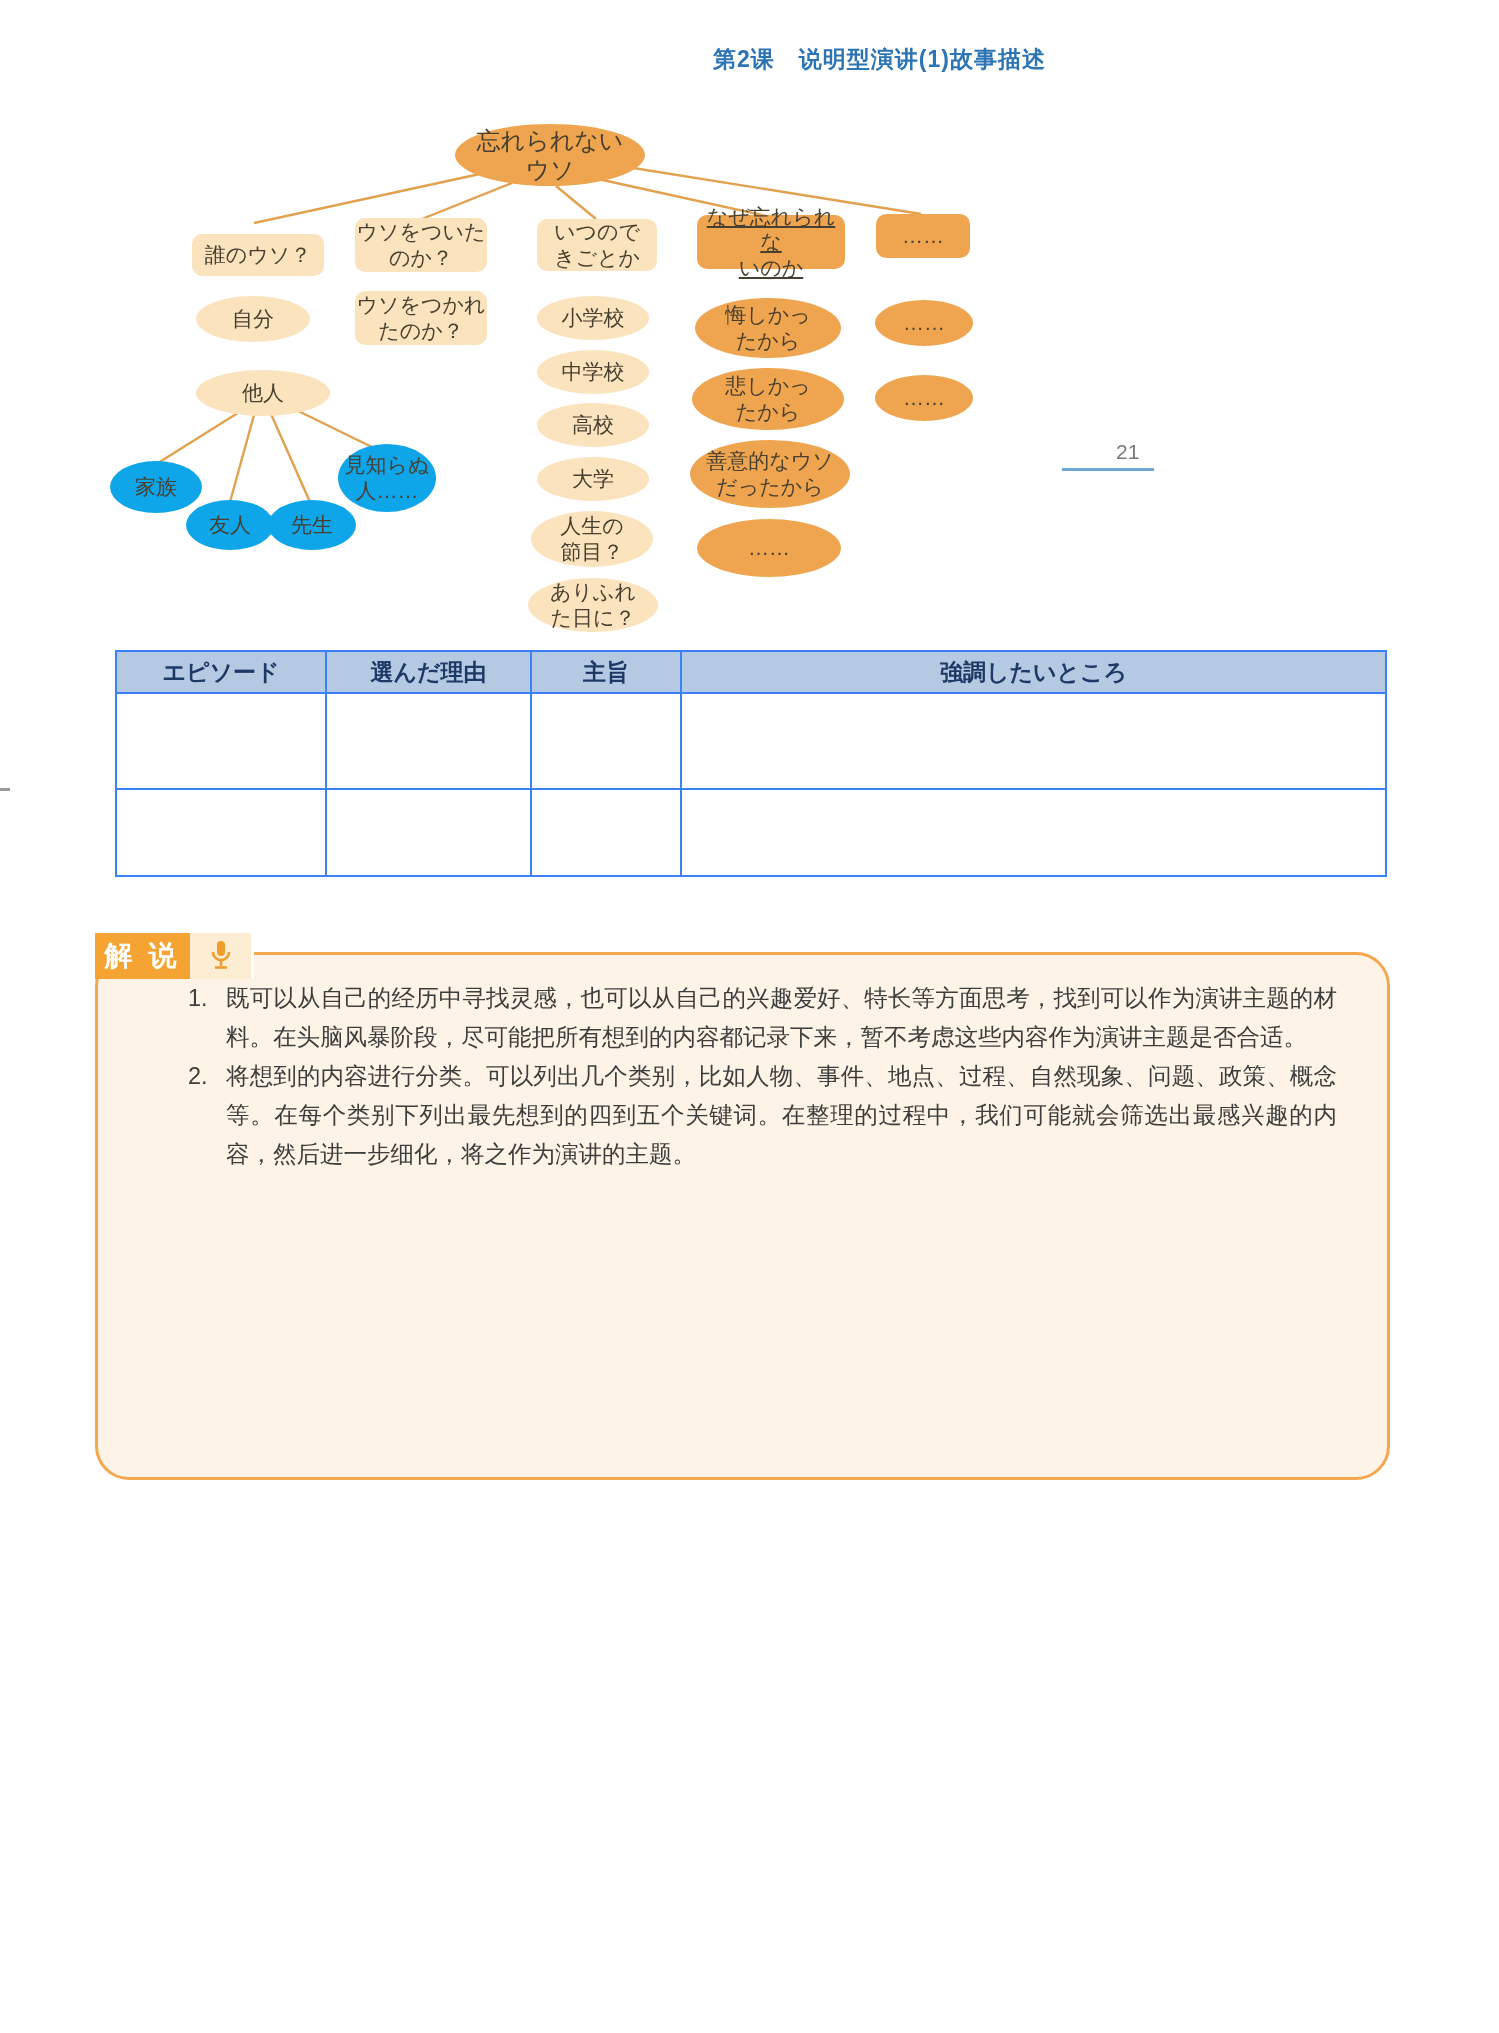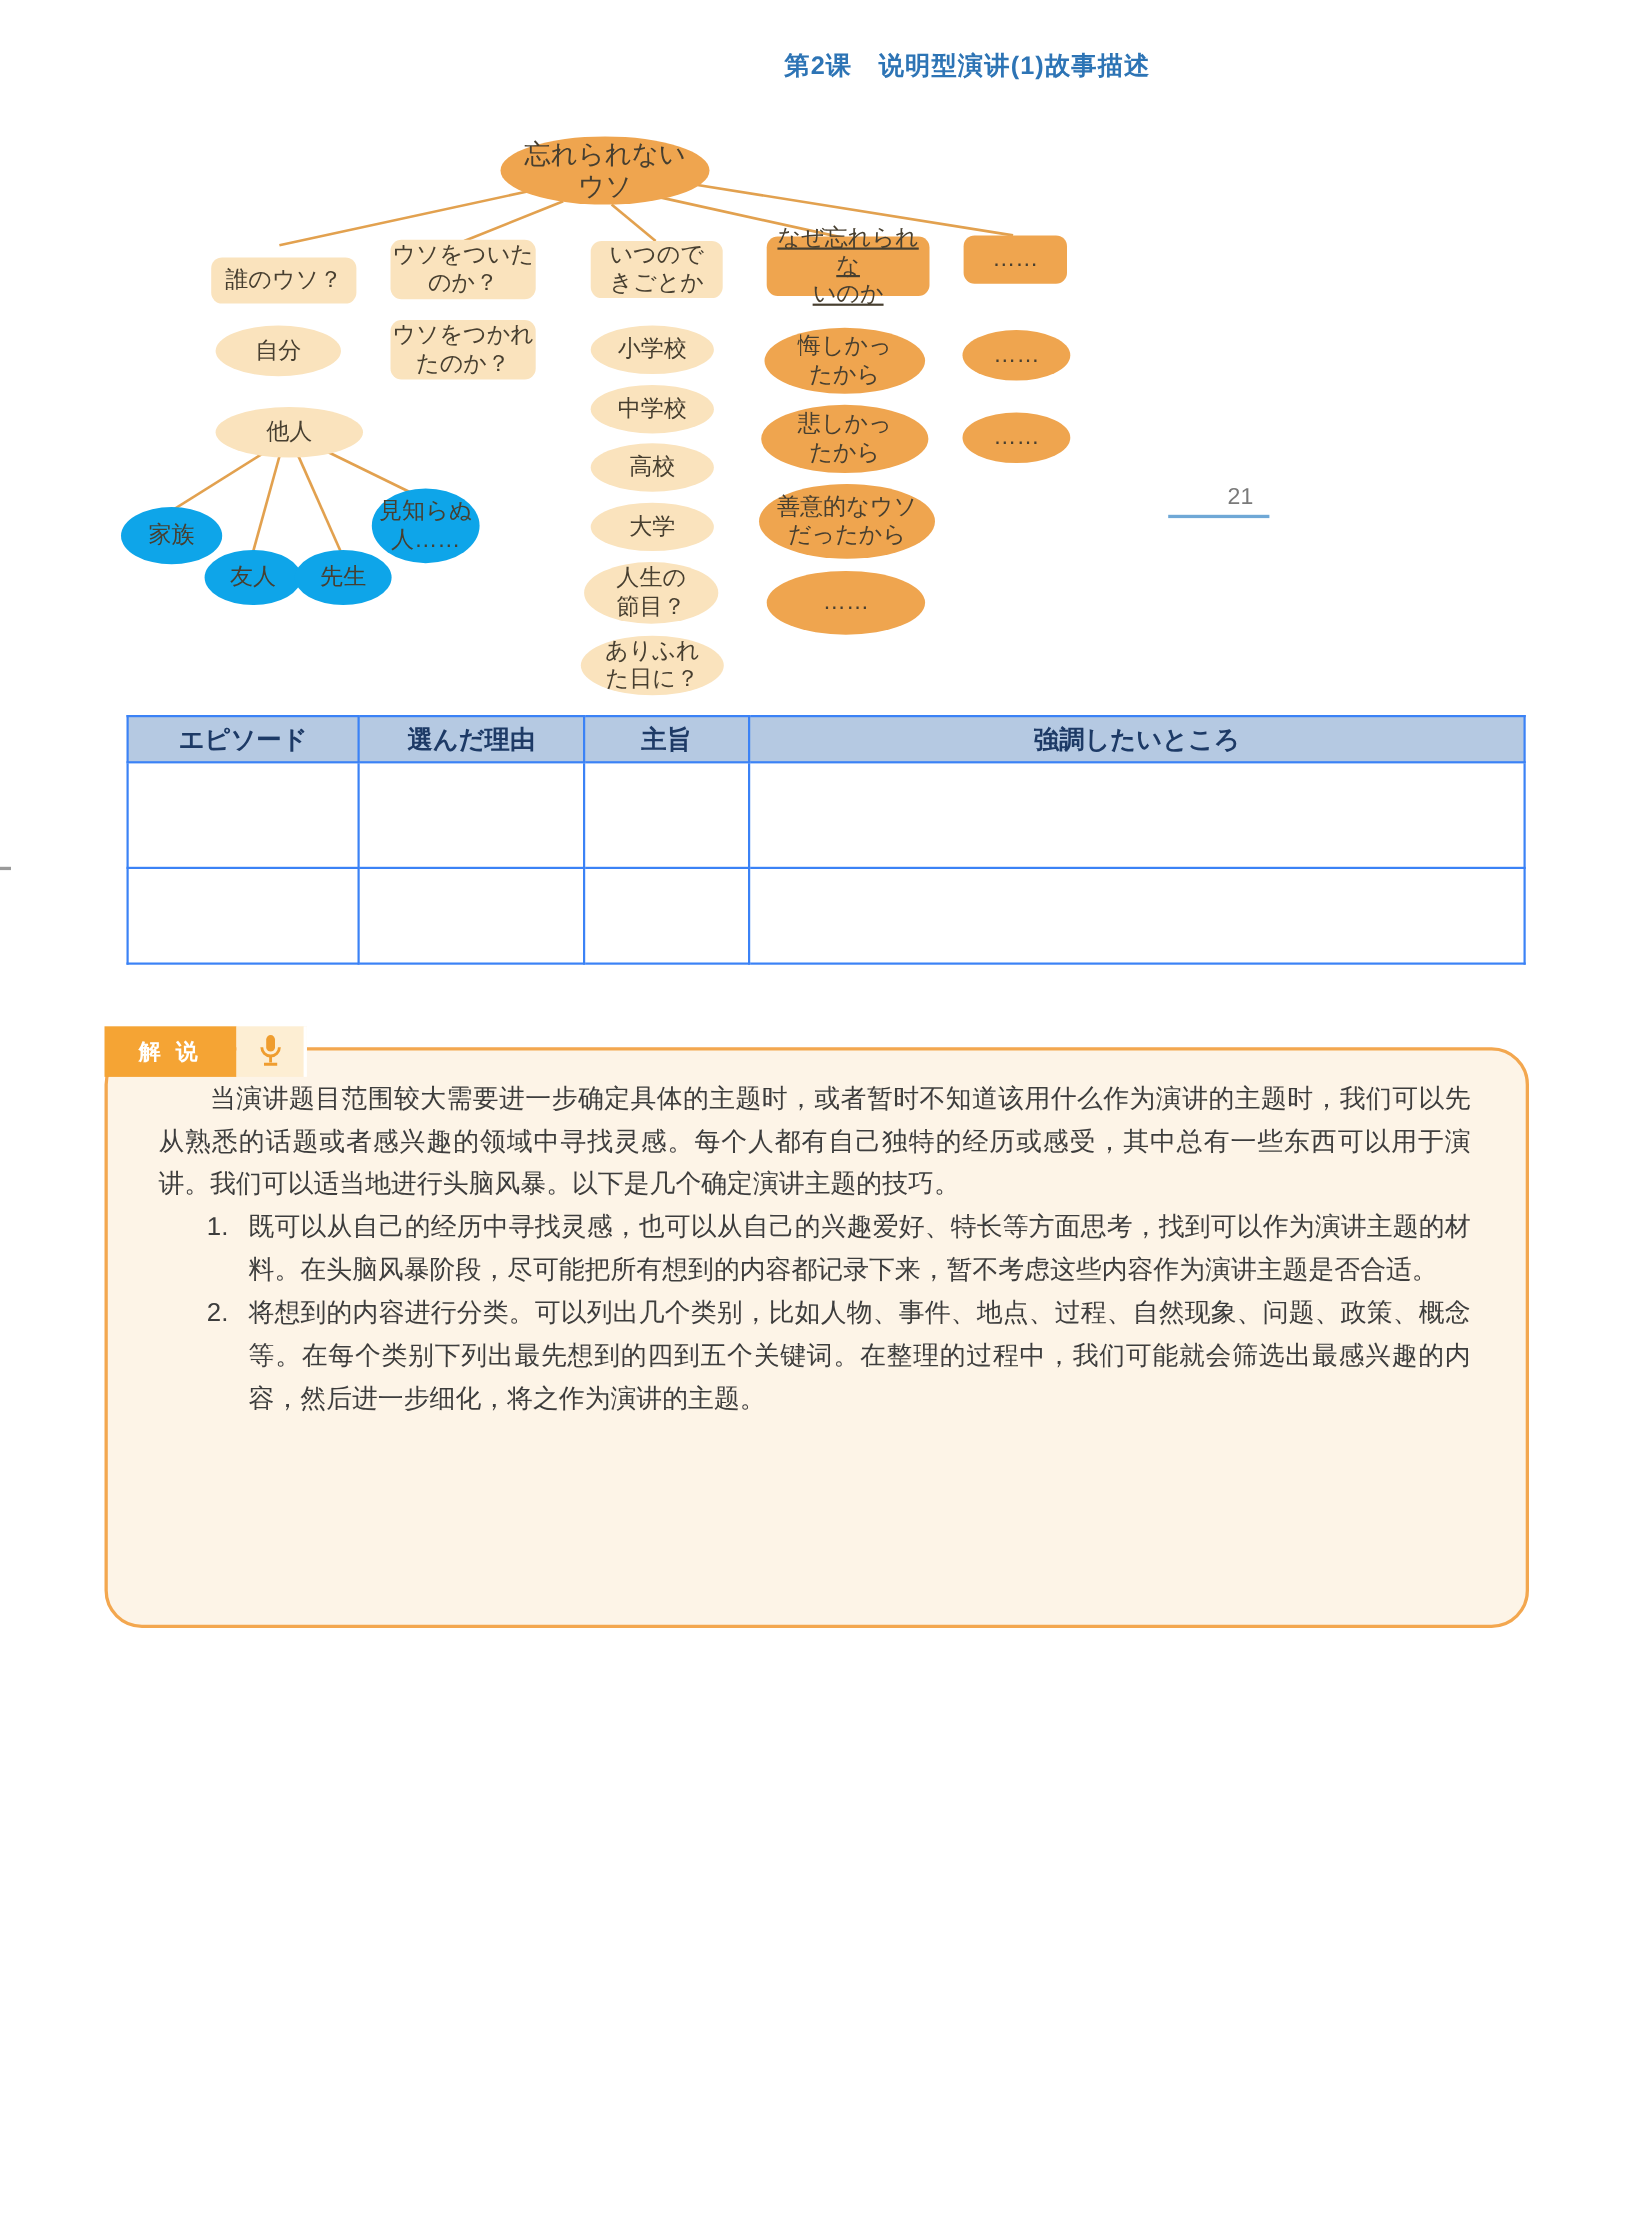--- a/index.html
+++ b/index.html
@@ -47,22 +47,22 @@
     background:#b5c9e2; color:#1d3a66; font-size:23px; font-weight:bold;
     height:42px; text-align:center;
   }
   .episode-table td { background:#ffffff; }
   .row-1 td { height:96px; }
   .row-2 td { height:87px; }
 
   
   .explain-tab { position:absolute; left:95px; top:933px; height:46px; display:flex; z-index:2; }
   .explain-tab-label {
-    background:#f5a434; color:#ffffff; font-weight:bold; font-size:20px;
-    width:120px; display:flex; align-items:center; justify-content:center;
+    background:#f5a434; color:#ffffff; font-weight:bold; font-size:28px;
+    width:95px; display:flex; align-items:center; justify-content:center;
     letter-spacing:4px;
   }
   .explain-tab-mic {
     background:#fdeed3; width:64px; display:flex; align-items:center; justify-content:center;
     border-right:3px solid #ffffff;
   }
   .explain-box {
     position:absolute; left:95px; top:952px; width:1295px; height:528px;
     background:#fdf4e7; border:3px solid #f3a74f; border-radius:34px;
     z-index:1;
@@ -189,21 +189,20 @@
         <rect x="9" y="2" width="8" height="15" rx="4" fill="#ef9d2f"></rect>
         <path d="M5 13 A8 8 0 0 0 21 13" stroke="#ef9d2f" stroke-width="2.6" fill="none"></path>
         <line x1="13" y1="21.5" x2="13" y2="27" stroke="#ef9d2f" stroke-width="2.6"></line>
         <line x1="7" y1="28.5" x2="19" y2="28.5" stroke="#ef9d2f" stroke-width="2.6"></line>
       </svg>
     </div>
   </div>
 
   <div class="explain-box">
     <div class="explain-body">
-      <p class="explain-para">当演讲题目范围较大需要进一步确定具体的主题时，或者暂时不知道该用什么作为演讲的主题时，我们可以先从熟悉的话题或者感兴趣的领域中寻找灵感。每个人都有自己独特的经历或感受，其中总有一些东西可以用于演讲。我们可以适当地进行头脑风暴。以下是几个确定演讲主题的技巧。</p>
       <div class="explain-list">
         <div class="explain-item">
           <span class="num">1.</span>
           <span class="itext">既可以从自己的经历中寻找灵感，也可以从自己的兴趣爱好、特长等方面思考，找到可以作为演讲主题的材料。在头脑风暴阶段，尽可能把所有想到的内容都记录下来，暂不考虑这些内容作为演讲主题是否合适。</span>
         </div>
         <div class="explain-item">
           <span class="num">2.</span>
           <span class="itext">将想到的内容进行分类。可以列出几个类别，比如人物、事件、地点、过程、自然现象、问题、政策、概念等。在每个类别下列出最先想到的四到五个关键词。在整理的过程中，我们可能就会筛选出最感兴趣的内容，然后进一步细化，将之作为演讲的主题。</span>
         </div>
       </div>

